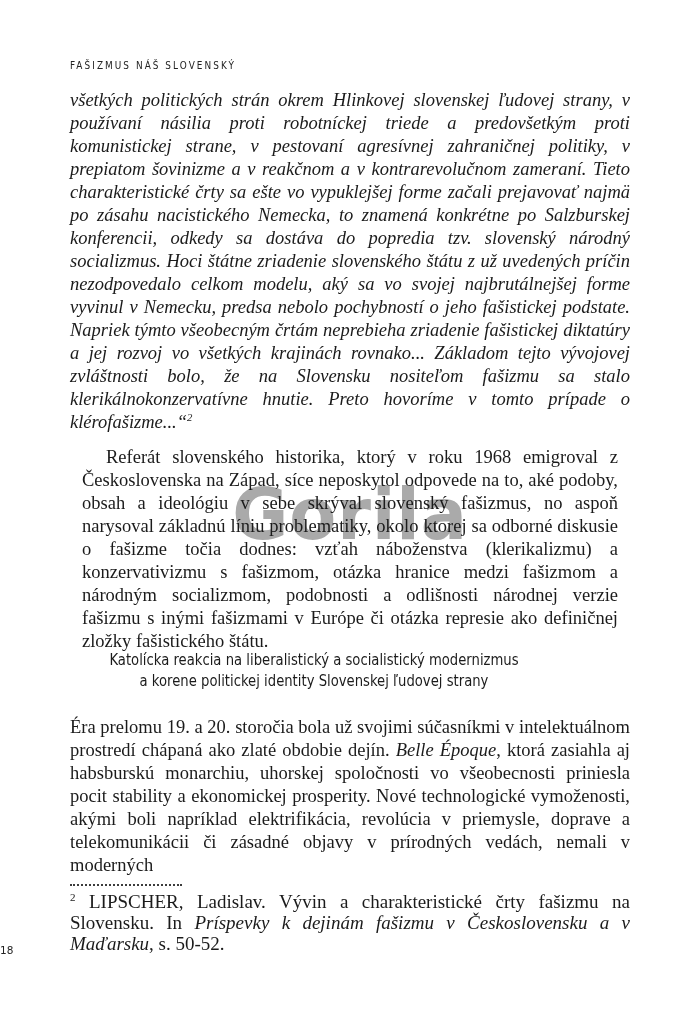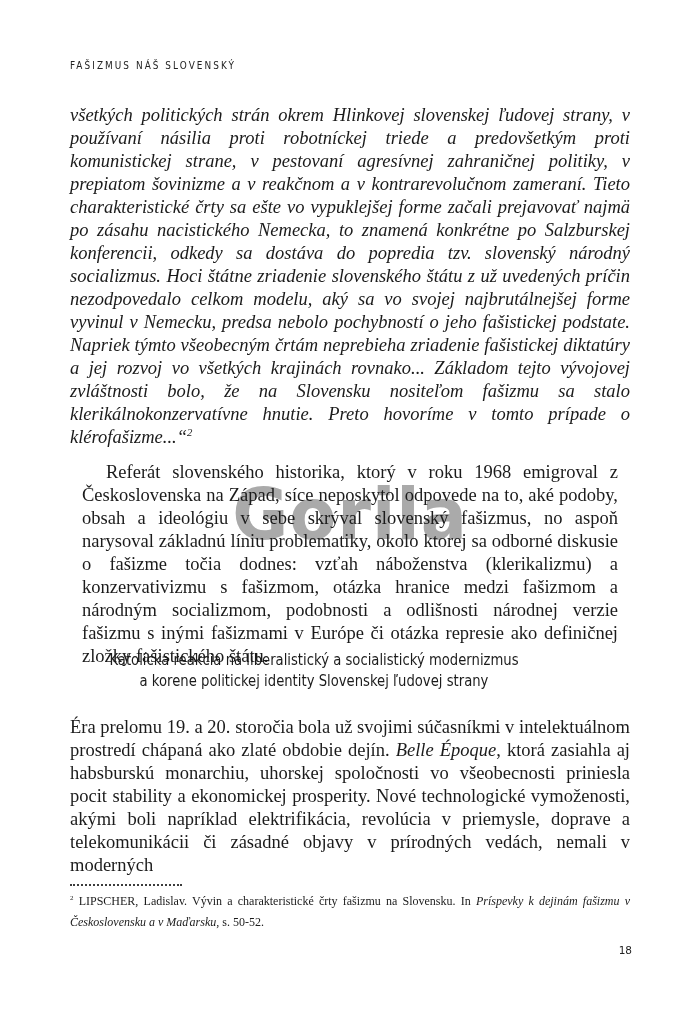--- a/index.html
+++ b/index.html
@@ -39,21 +39,21 @@
     font-size: 72px;
     line-height: 1;
     color: #9c9c9c;
     opacity: 0.85;
     letter-spacing: 1px;
     pointer-events: none;
   }
 
   .text-block {
     position: absolute;
-    top: 104px;
+    top: 89px;
     left: 70px;
     width: 560px;
     z-index: 1;
     font-size: 18.5px;
     line-height: 23px;
     text-align: justify;
   }
   .quote-paragraph { margin: 0; font-style: italic; }
   .referat-paragraph { margin: 12px; text-indent: 24px; }
 
@@ -107,32 +107,32 @@
     border-top: 2px dotted #3c3c3c;
   }
 
   .footnote {
     position: absolute;
     top: 891px;
     left: 70px;
     width: 560px;
     z-index: 1;
     margin: 0;
-    font-size: 12px;
+    font-size: 19px;
     line-height: 21px;
     text-align: justify;
   }
 
   .page-number {
     position: absolute;
     top: 944px;
     left: 0;
     width: 632px;
     z-index: 1;
-    text-align: right;
+    text-align: left;
     font-family: "DejaVu Sans", sans-serif;
     font-size: 10.5px;
     color: #222;
   }
 </style>
 </head>
 <body>
 
 <div class="page">
 

